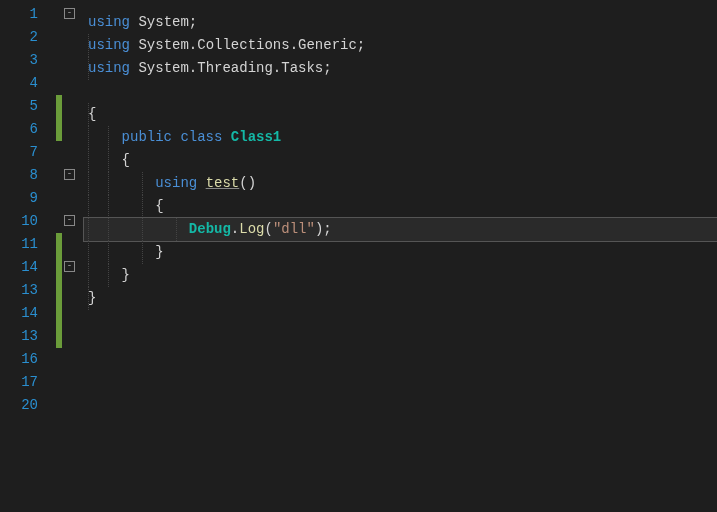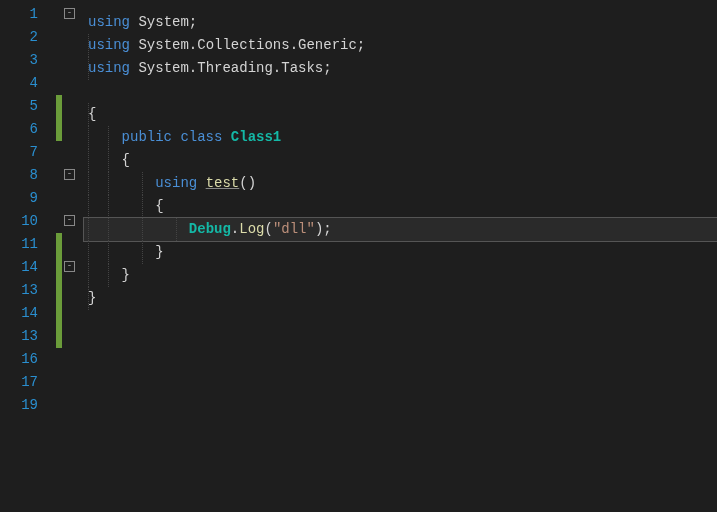--- a/index.html
+++ b/index.html
@@ -108,21 +108,21 @@
       <div class="line-num">8</div>
       <div class="line-num">9</div>
       <div class="line-num">10</div>
       <div class="line-num">11</div>
       <div class="line-num">14</div>
       <div class="line-num">13</div>
       <div class="line-num">14</div>
       <div class="line-num">13</div>
       <div class="line-num">16</div>
       <div class="line-num">17</div>
-      <div class="line-num">19</div>
+      <div class="line-num">20</div>
     </div>
   <div class="margin" id="margin">
       <div class="margin-row">
         <div class="fold">-</div>
       </div>
       <div class="margin-row"></div>
       <div class="margin-row"></div>
       <div class="margin-row"></div>
       <div class="margin-row">
         <div class="change-bar"></div>

